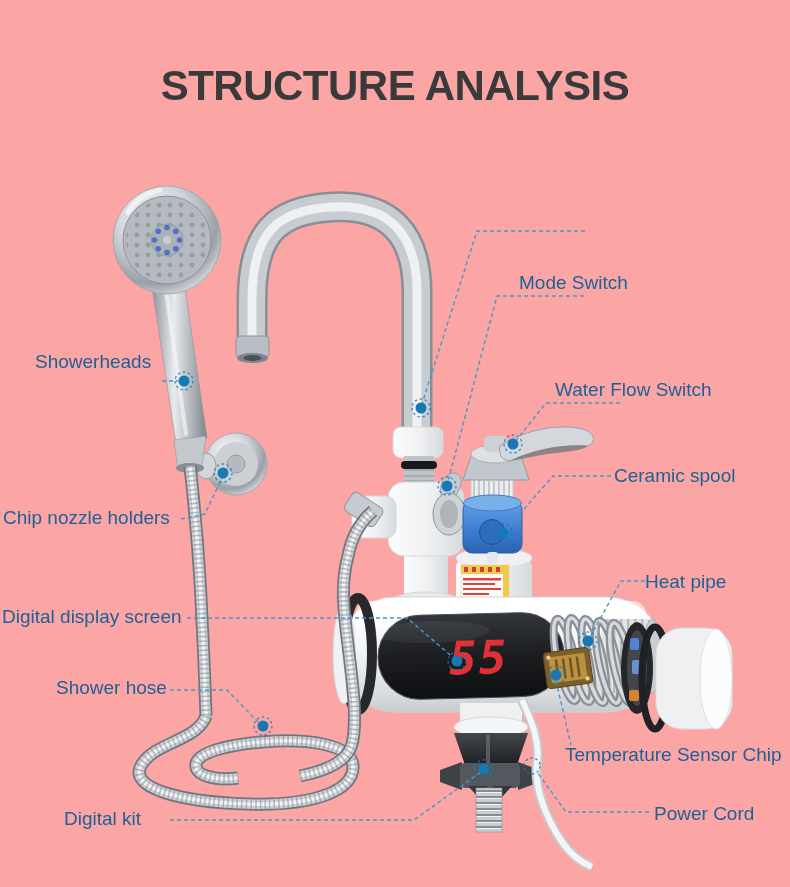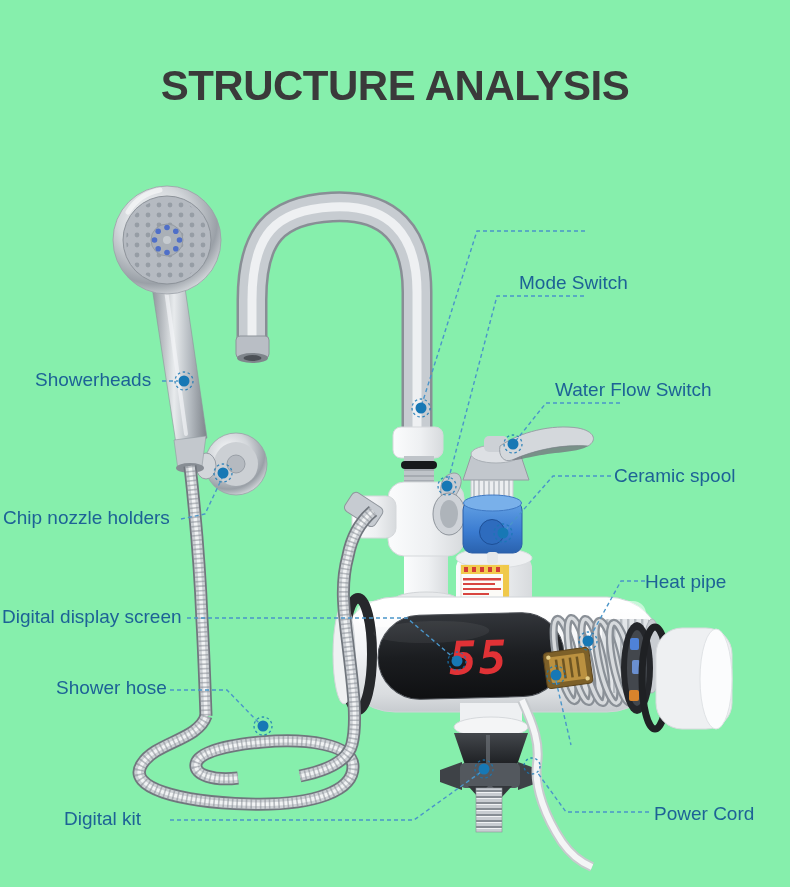--- a/index.html
+++ b/index.html
@@ -1,16 +1,16 @@
 <!DOCTYPE html>
 <html style="--title-color: #3a3a3a; --label-blue: #1d6296; --leader-blue: #4a95c9; --marker-blue: #1778b5; --digit-red: #e03236; --cartridge-blue: #3a7bd0;"><head>
 <meta charset="utf-8">
 <style>
   html,body{margin:0;padding:0;background:#fff;}
-  .stage{position:relative;width:790px;height:887px;background:#86efac;overflow:hidden;
+  .stage{position:relative;width:790px;height:887px;background:#fca5a5;overflow:hidden;
          font-family:"Liberation Sans",sans-serif;}
   .page-title{position:absolute;left:0;top:62px;width:100%;text-align:center;
     font-size:42px;font-weight:700;letter-spacing:-.5px;color:var(--title-color,#3a3a3a);}
   .part-label{position:absolute;font-size:19px;line-height:22px;white-space:nowrap;
     color:var(--label-blue,#1d6296);}
   svg{position:absolute;left:0;top:0;}
   .leader{fill:none;stroke:var(--leader-blue,#4a95c9);stroke-width:1.4;stroke-dasharray:4 3;}
   .marker-dot{fill:var(--marker-blue,#1778b5);}
   .marker-ring{fill:none;stroke:var(--marker-blue,#1778b5);stroke-width:1.3;stroke-dasharray:2.5 2.6;opacity:.85;}
   .h-s1{fill:none;stroke:#70767d;stroke-width:13;}
@@ -311,23 +311,24 @@
         <circle class="marker-ring" cx="263" cy="726" r="9"></circle>
       <circle class="marker-dot" cx="556" cy="675" r="5.5"></circle>
         <circle class="marker-ring" cx="556" cy="675" r="9"></circle>
       <circle class="marker-dot" cx="484" cy="769" r="5.5"></circle>
         <circle class="marker-ring" cx="484" cy="769" r="9"></circle>
       <circle class="marker-ring" cx="532" cy="766" r="8"></circle>
     </g>
   </svg>
 
   <div class="part-label" style="left:519px;top:272px">Mode Switch</div>
-  <div class="part-label" style="left:35px;top:369px">Showerheads</div>
+  <div class="part-label" style="left:35px;top:351px">Showerheads</div>
   <div class="part-label" style="left:555px;top:379px">Water Flow Switch</div>
   <div class="part-label" style="left:614px;top:465px">Ceramic spool</div>
   <div class="part-label" style="left:3px;top:507px">Chip nozzle holders</div>
   <div class="part-label" style="left:645px;top:571px">Heat pipe</div>
   <div class="part-label" style="left:2px;top:606px">Digital display screen</div>
   <div class="part-label" style="left:56px;top:677px">Shower hose</div>
+  <div class="part-label" style="left:565px;top:744px">Temperature Sensor Chip</div>
   <div class="part-label" style="left:64px;top:808px">Digital kit</div>
   <div class="part-label" style="left:654px;top:803px">Power Cord</div>
 
 </div>
 
 </body></html>

